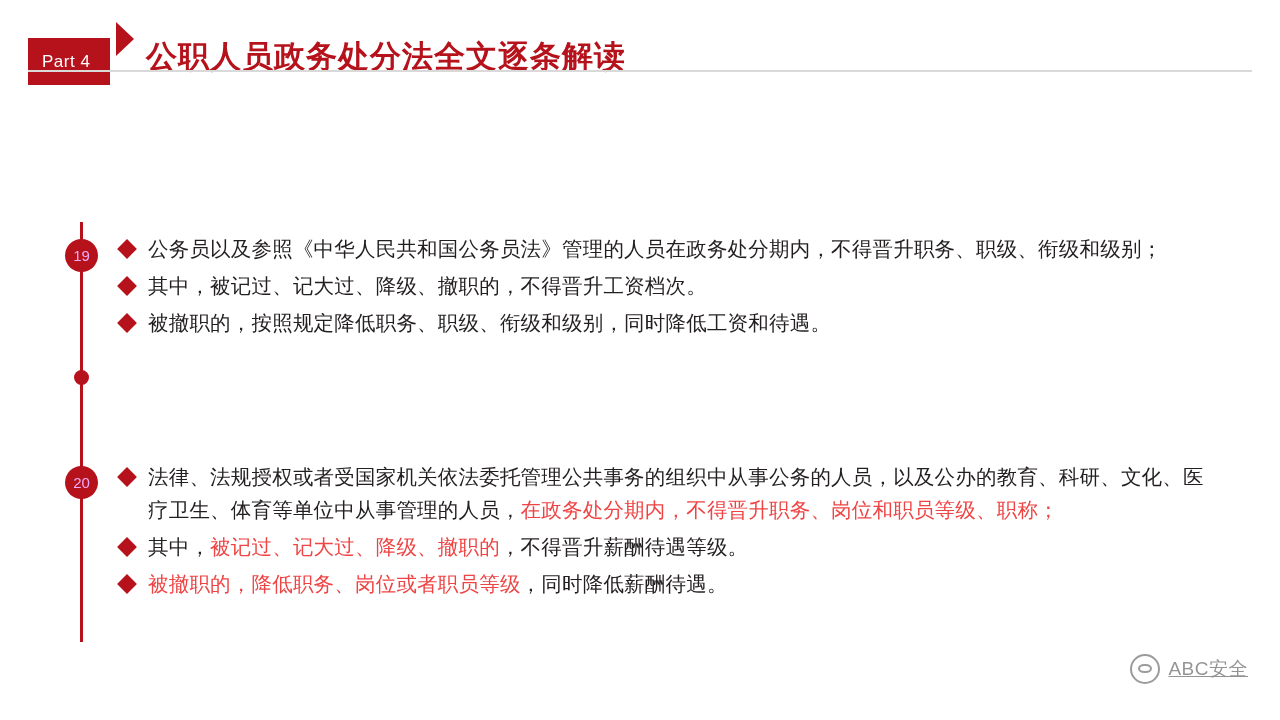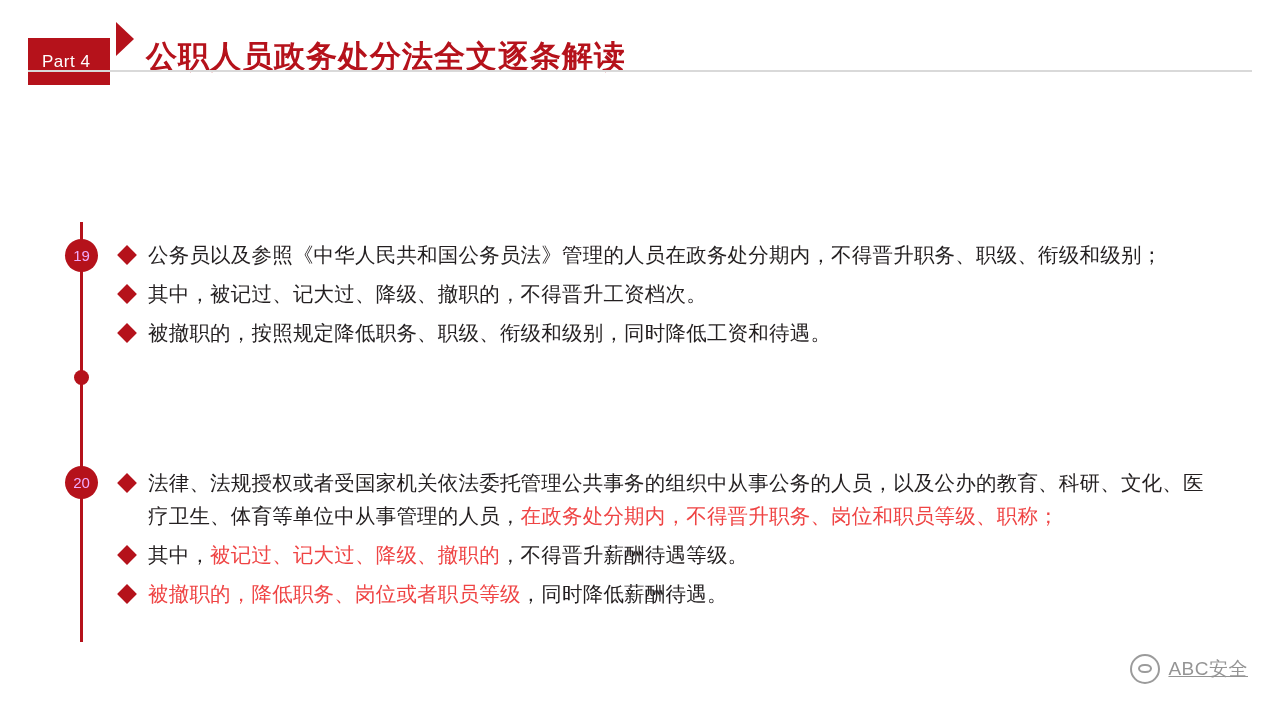--- a/index.html
+++ b/index.html
@@ -108,21 +108,20 @@
     left: 120px;
     width: 1090px;
   }
   .block.b1 { top: 232px; }
   .block.b2 { top: 460px; }
 
   .bullet-row {
     display: flex;
     align-items: flex-start;
     margin-bottom: 4px;
-    margin-top: 6px;
   }
   .diamond {
     flex: 0 0 auto;
     width: 14px;
     height: 14px;
     background: #b5121b;
     transform: rotate(45deg);
     margin: 10px 14px 0 0;
   }
   .bullet-text {

